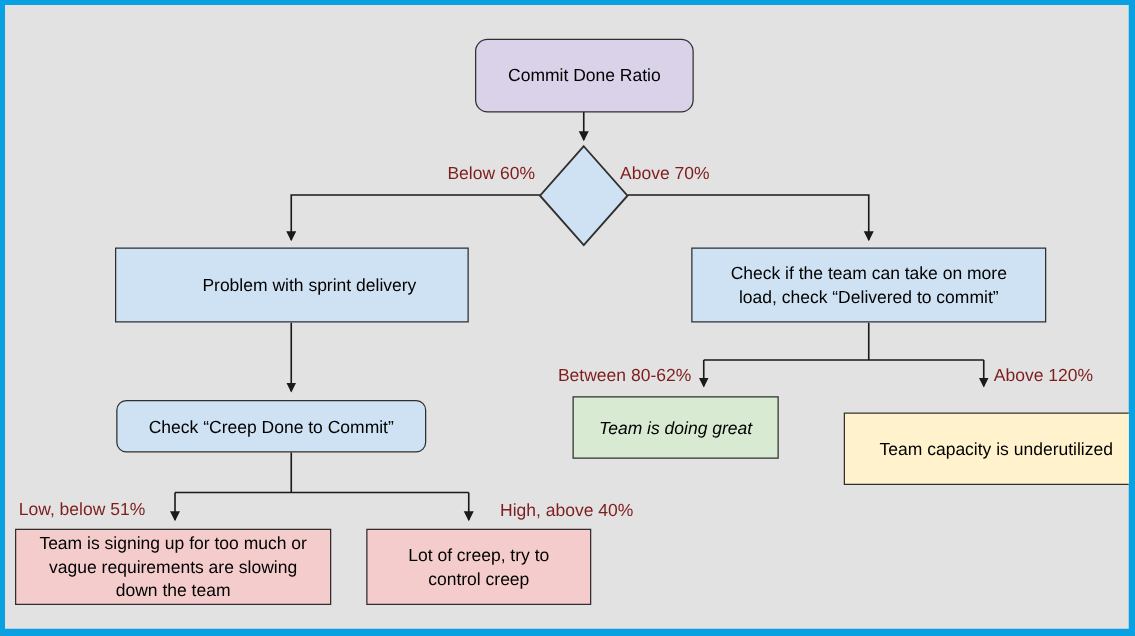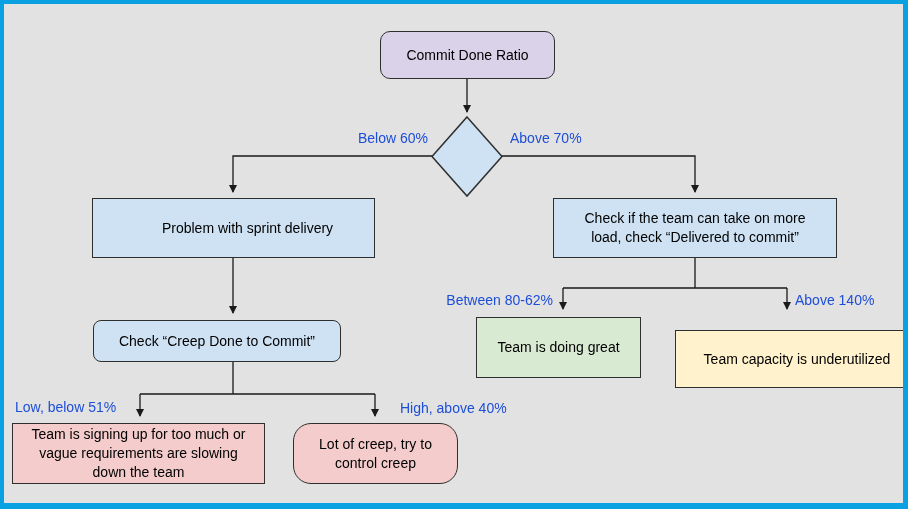--- a/index.html
+++ b/index.html
@@ -43,44 +43,44 @@
     display: flex;
     align-items: center;
     justify-content: center;
     text-align: center;
     font-size: 14px;
     line-height: 1.35;
     color: #000;
     border: 1.5px solid var(--node_border, #2f2f2f);
   }
   
-  .n-start        { left: 376px; top:  27px; width: 175px; height: 48px;
+  .n-start        { left: 376px; top:  27px; width: 175px; height: 59px;
                     background: var(--start_fill, #D9D2E9); border-radius: 10px; }
   .n-problem      { left:  88px; top: 194px; width: 283px; height: 60px;
                     background: var(--process_fill, #CFE2F3); padding-left: 28px; }
   .n-check-load   { left: 549px; top: 194px; width: 284px; height: 60px;
                     background: var(--process_fill, #CFE2F3); padding: 0 18px; }
   .n-check-creep  { left:  89px; top: 316px; width: 248px; height: 42px;
                     background: var(--process_fill, #CFE2F3); border-radius: 8px; }
   .n-too-much     { left:   8px; top: 419px; width: 253px; height: 61px;
                     background: var(--alert_fill, #F4CCCC); padding: 0 16px; }
-  .n-creep-ctl    { left: 289px; top: 419px; width: 165px; height: 61px;
-                    background: var(--alert_fill, #F4CCCC); padding: 0 10px; border-radius: 18px; }
-  .n-great        { left: 472px; top: 313px; width: 165px; height: 61px;
-                    background: var(--success_fill, #D9EAD3); }
+  .n-creep-ctl    { left: 289px; top: 419px; width: 180px; height: 61px;
+                    background: var(--alert_fill, #F4CCCC); padding: 0 10px; }
+  .n-great        { left: 454px; top: 313px; width: 165px; height: 50px;
+                    background: var(--success_fill, #D9EAD3); font-style: italic; }
   .n-underused    { left: 671px; top: 313px; width: 244px; height: 58px;
                     background: var(--warning_fill, #FFF2CC); padding: 0 16px; margin-top: 13px; }
   .edge-label {
     position: absolute;
     font-size: 14px;
-    color: #1d4ed8;
+    color: #7f1d1d;
     white-space: nowrap;
   }
   .l-below60   { left: 314px; top: 126px; width: 110px; text-align: right; }
-  .l-above70   { left: 506px; top: 126px; }
+  .l-above70   { left: 492px; top: 126px; }
   .l-between   { left: 426px; top: 288px; width: 123px; text-align: right; }
   .l-above120  { left: 791px; top: 288px; }
   .l-low25     { left:  11px; top: 395px; }
   .l-high40    { left: 396px; top: 396px; }
 </style>
 </head>
 <body>
 
 <div class="canvas">
 
@@ -118,19 +118,19 @@
   <div class="node n-great">Team is doing great</div>
 
   <div class="node n-underused">Team capacity is underutilized</div>
 
   <div class="edge-label l-below60">Below 60%</div>
 
   <div class="edge-label l-above70">Above 70%</div>
 
   <div class="edge-label l-between">Between 80-62%</div>
 
-  <div class="edge-label l-above120">Above 140%</div>
+  <div class="edge-label l-above120">Above 120%</div>
 
   <div class="edge-label l-low25">Low, below 51%</div>
 
   <div class="edge-label l-high40">High, above 40%</div>
 
 </div>
 
 </body></html>

